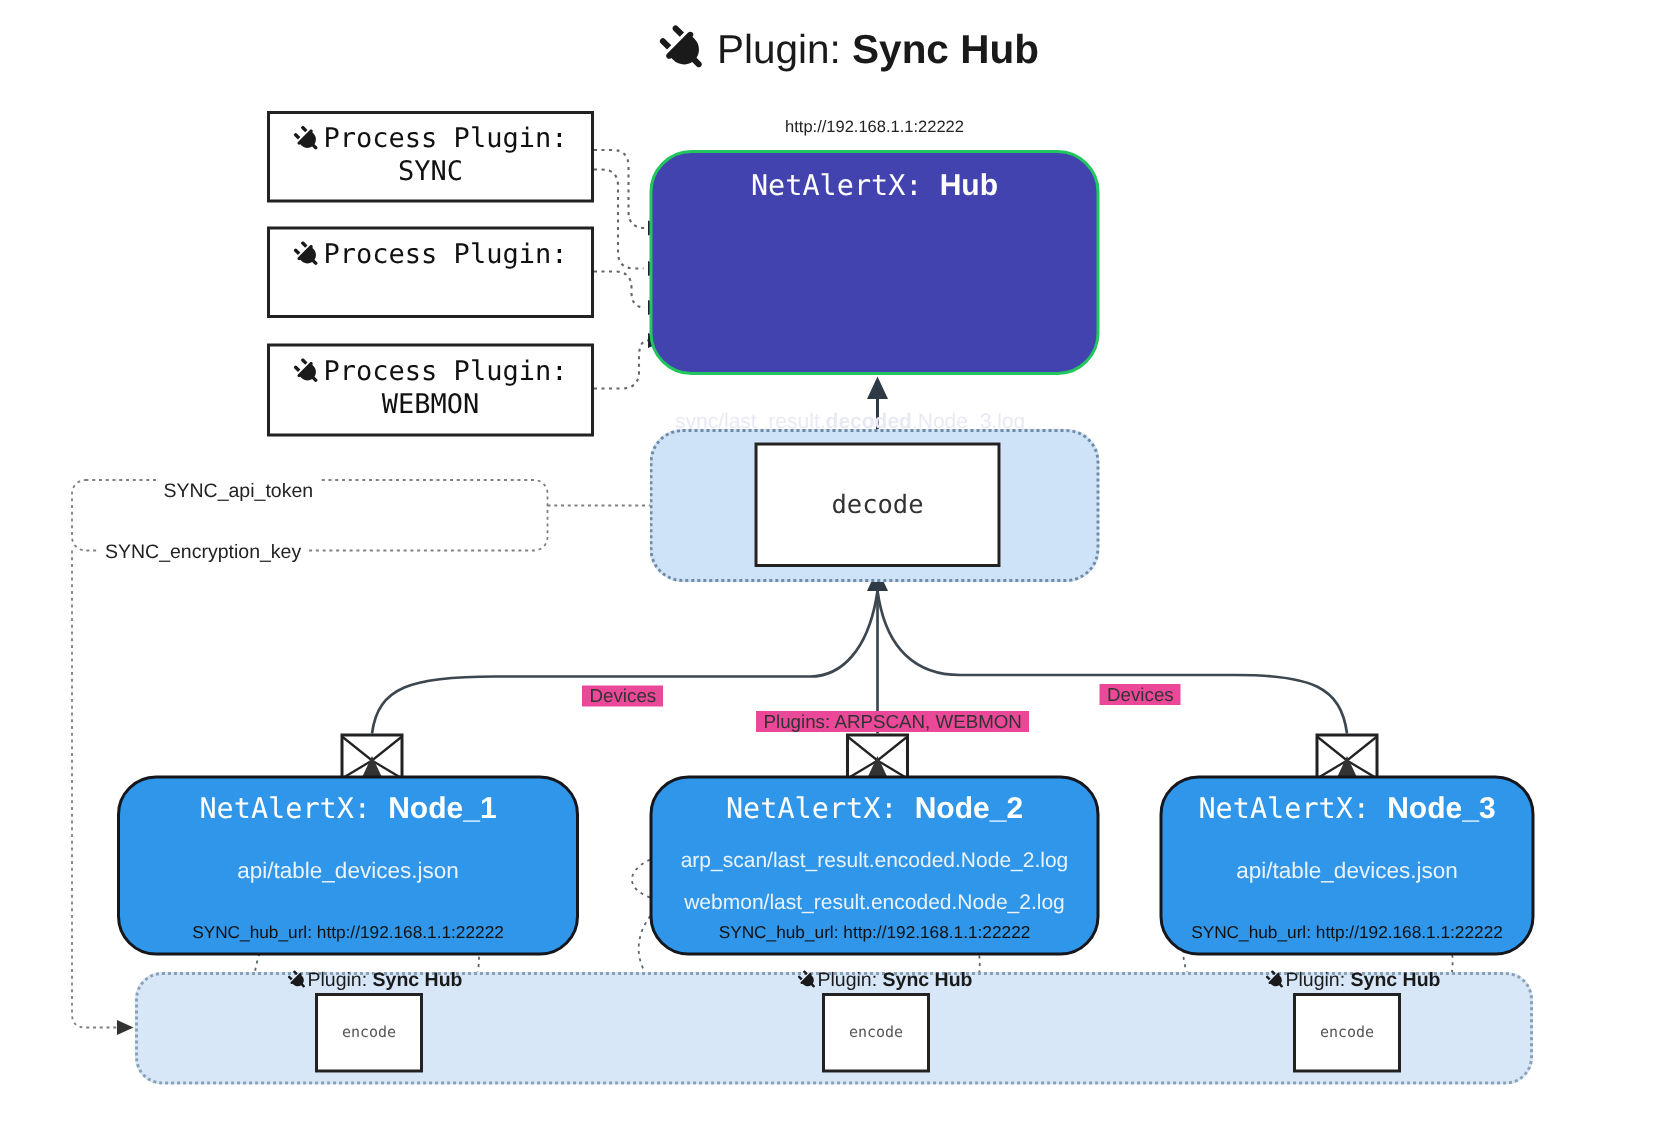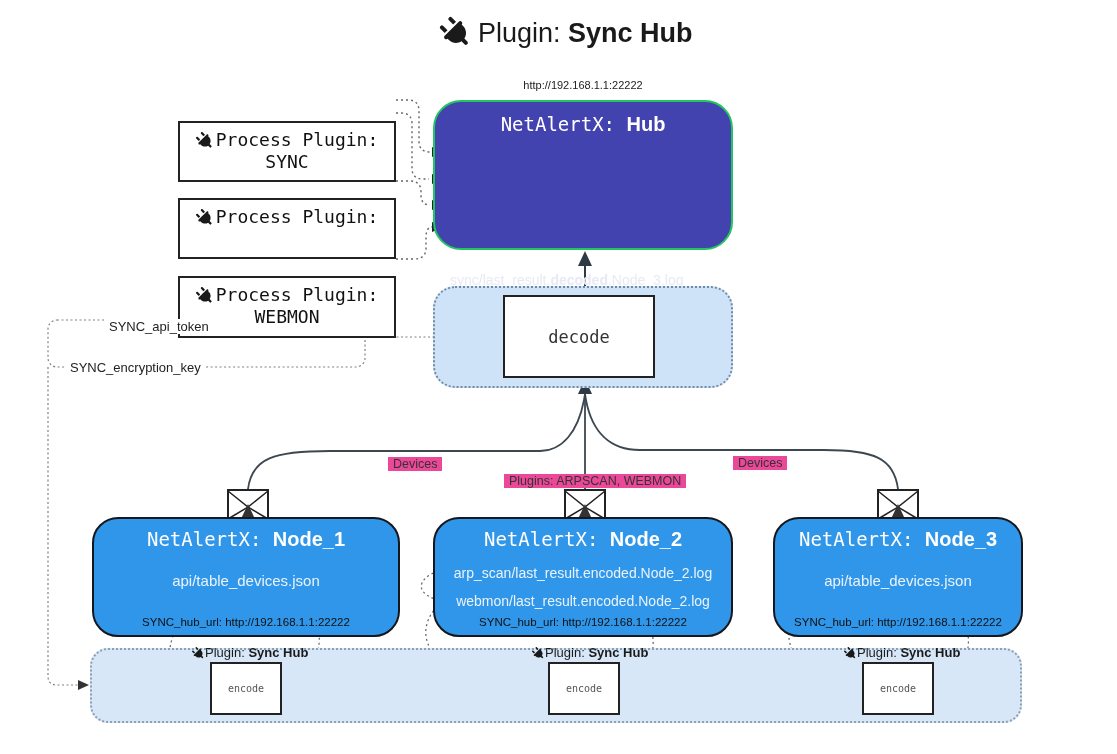--- a/index.html
+++ b/index.html
@@ -7,39 +7,39 @@
   .canvas { position:relative; width:1117px; height:754px; background:#fff; overflow:hidden; }
   .abs { position:absolute; }
 
   
   .title { position:absolute; left:478px; top:18px; font-size:27px; color:#1a1a1a; white-space:nowrap; }
   .title b { font-weight:700; }
   .plug-icon { display:inline-block; vertical-align:middle; }
 
   
   .pbox { position:absolute; left:178px; width:218px; height:61px; background:#fff;
-          border:2px solid #222; text-align:center; padding-top:6px;margin-top:47px; }
+          border:2px solid #222; text-align:center; padding-top:6px; }
   .pbox .l1 { font-family:"DejaVu Sans Mono", monospace; font-size:18px; color:#111; white-space:nowrap; }
   .pbox .l2 { font-family:"DejaVu Sans Mono", monospace; font-size:18px; color:#111; margin-top:1px; }
 
   
   .hub-url { position:absolute; left:433px; top:79px; width:300px; text-align:center;
              font-size:11px; color:#222; }
   .hub { position:absolute; left:433px; top:100px; width:300px; height:150px;
          background:#4343b0; border:2px solid #22c55e; border-radius:28px; }
   .hub-title { position:absolute; top:11px; width:100%; text-align:center; color:#fff; white-space:nowrap; }
   .hub-title .m { font-family:"DejaVu Sans Mono", monospace; font-size:19px; }
   .hub-title .n { font-size:20px; font-weight:700; }
   .hub-line { position:absolute; left:15px; font-size:14px; color:#e9e9f5; white-space:nowrap; }
   .hub-line b { font-weight:700; }
 
   
   .dec-wrap { position:absolute; left:433px; top:286px; width:300px; height:102px;
               background:#cfe3f8; border:2px dotted #6f8ba6; border-radius:22px; }
-  .dec-box { position:absolute; left:503px; top:295px; width:152px; height:83px; background:#fff;
+  .dec-box { position:absolute; left:503px; top:295px; width:164px; height:83px; background:#fff;
              border:2px solid #222; display:flex; align-items:center; justify-content:center;
              font-family:"DejaVu Sans Mono", monospace; font-size:17px; color:#333; }
 
   
   .node { position:absolute; top:517px; height:120px; background:#2f96e9;
           border:2px solid #16161d; border-radius:26px; }
   .node-title { position:absolute; top:9px; width:100%; text-align:center; color:#fff; white-space:nowrap; }
   .node-title .m { font-family:"DejaVu Sans Mono", monospace; font-size:19px; }
   .node-title .n { font-size:20px; font-weight:700; }
   .node-line { position:absolute; width:100%; text-align:center; color:#eaf3fc; font-size:14px; white-space:nowrap; }
@@ -172,21 +172,21 @@
   <div class="dec-wrap"></div>
   <div class="dec-box">decode</div>
 
   <div class="cfg-label" style="left:105px;top:319px">SYNC_api_token</div>
   <div class="cfg-label" style="left:66px;top:360px">SYNC_encryption_key</div>
 
   <div class="edge-label" style="left:388px;top:444px">Devices</div>
   <div class="edge-label" style="left:733px;top:443px">Devices</div>
   <div class="edge-label" style="left:504px;top:461px">Plugins: ARPSCAN, WEBMON</div>
 
-  <div class="node" style="left:92px;width:308px">
+  <div class="node" style="left:78px;width:308px">
     <div class="node-title"><span class="m">NetAlertX: </span><span class="n">Node_1</span></div>
     <div class="node-line" style="top:53px;font-size:15px">api/table_devices.json</div>
     <div class="node-url">SYNC_hub_url: http://192.168.1.1:22222</div>
   </div>
   <div class="node" style="left:433px;width:300px">
     <div class="node-title"><span class="m">NetAlertX: </span><span class="n">Node_2</span></div>
     <div class="node-line" style="top:46px">arp_scan/last_result.encoded.Node_2.log</div>
     <div class="node-line" style="top:74px">webmon/last_result.encoded.Node_2.log</div>
     <div class="node-url">SYNC_hub_url: http://192.168.1.1:22222</div>
   </div>

